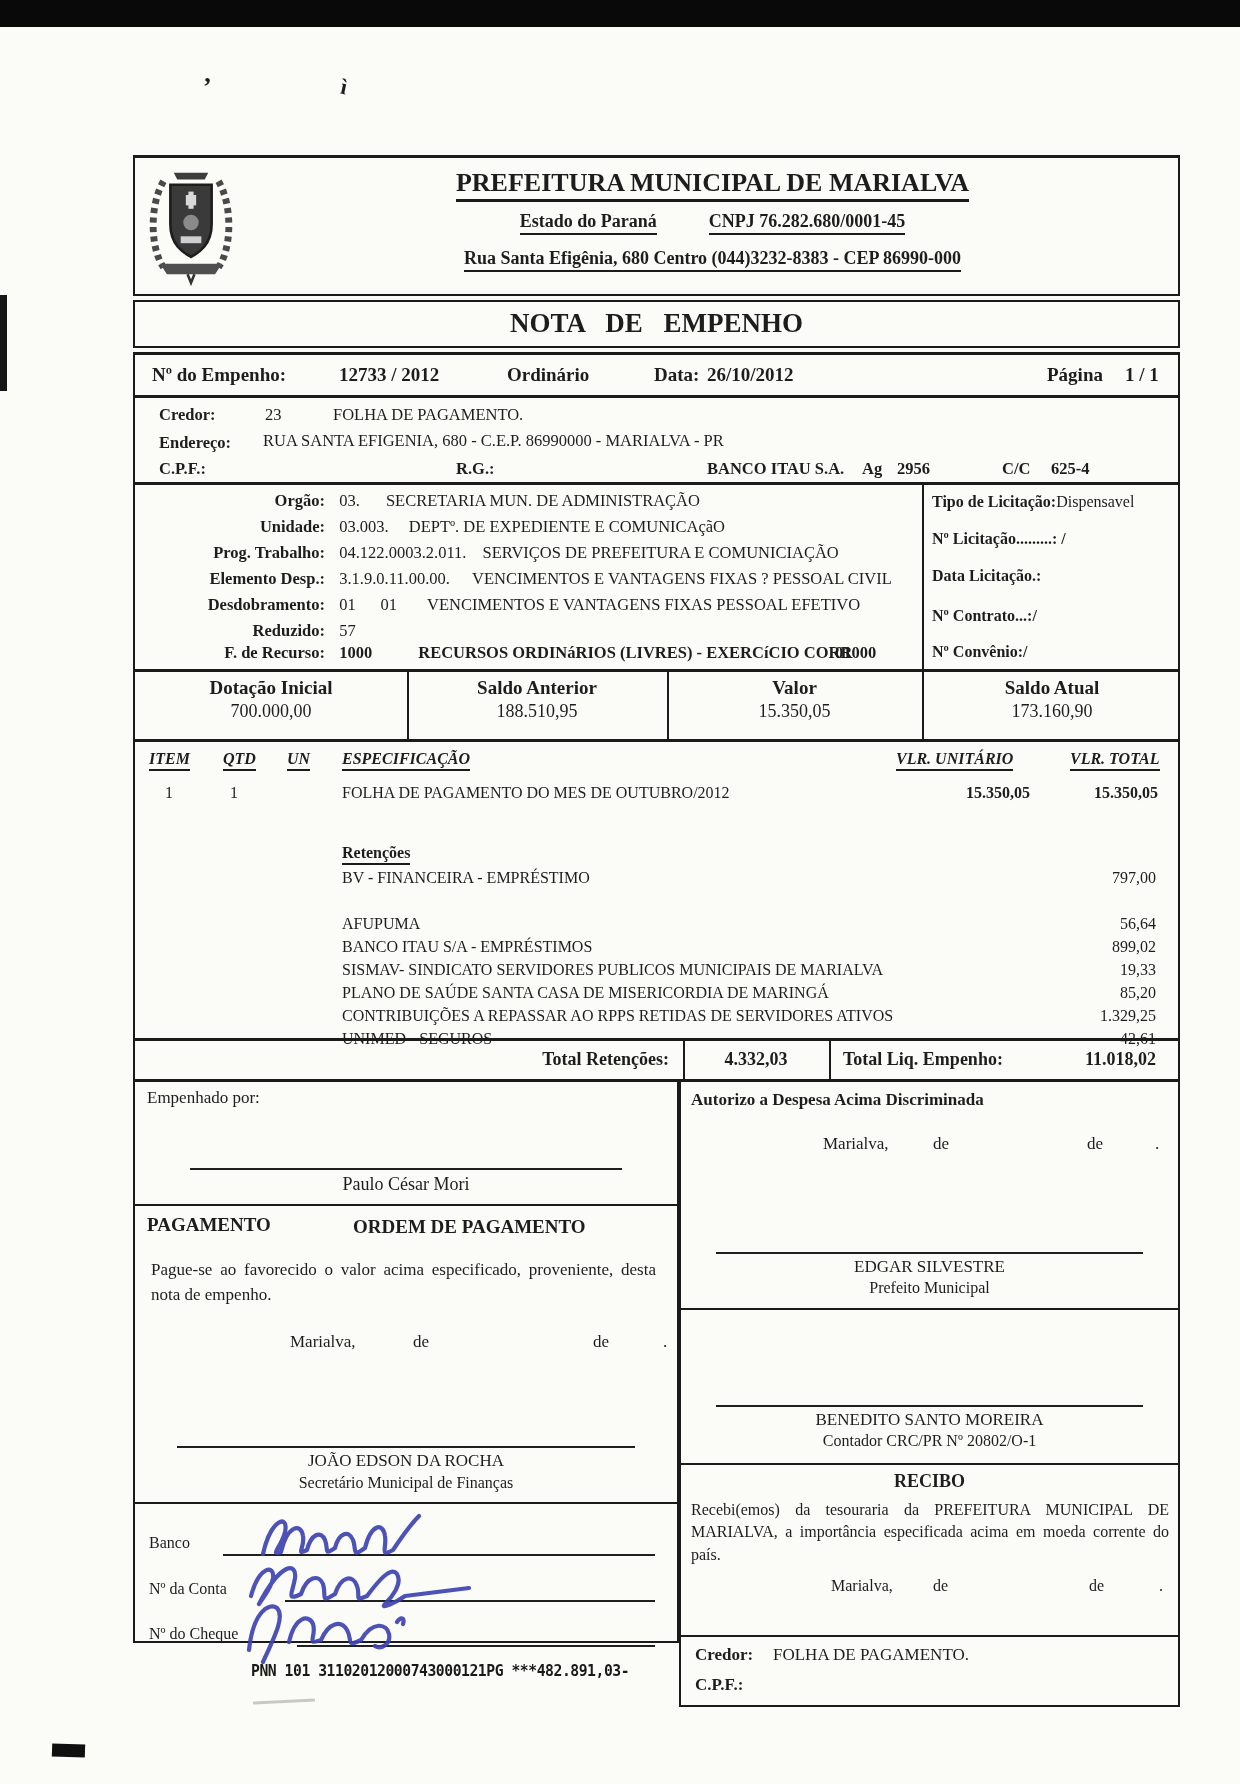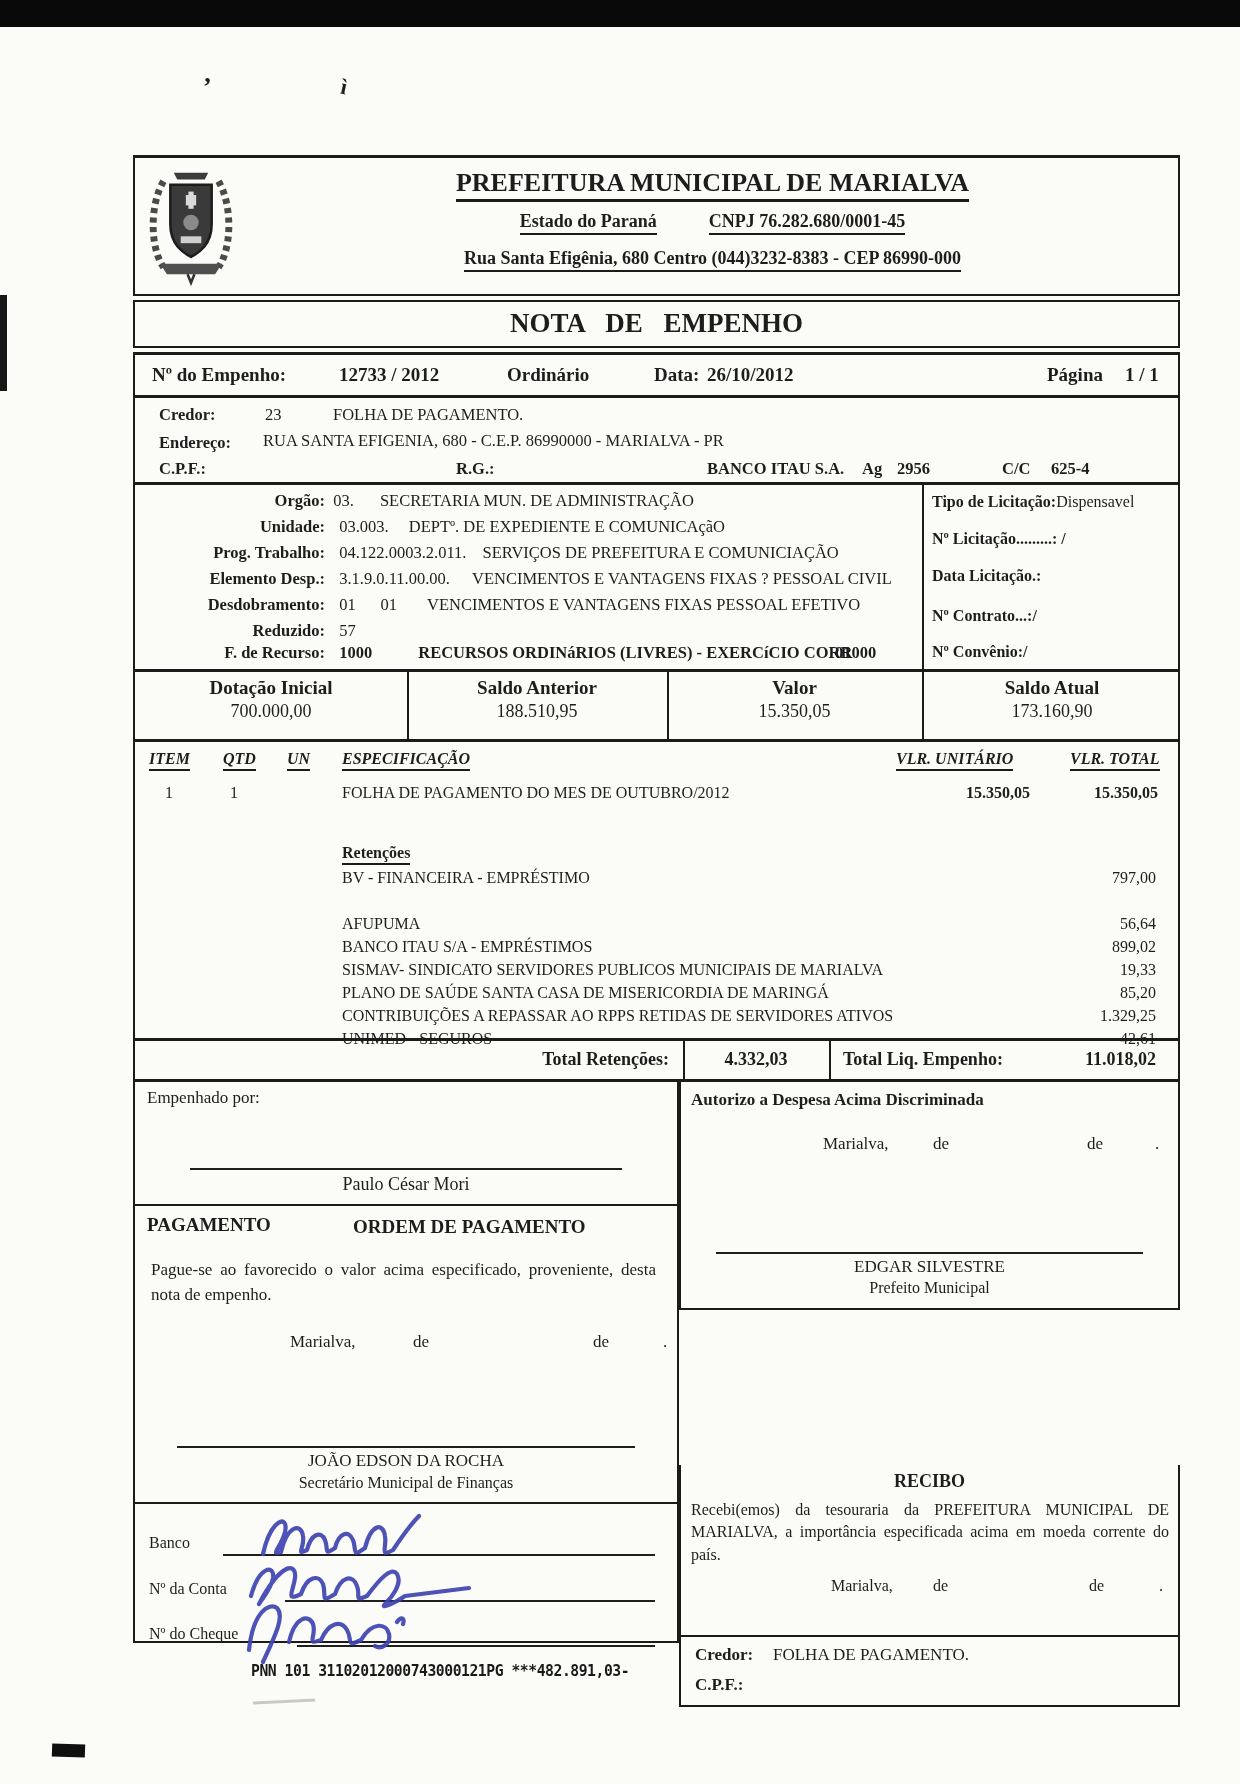--- a/index.html
+++ b/index.html
@@ -88,21 +88,21 @@
       <span class="abs b" style="left:572px;top:61px;">BANCO ITAU S.A.</span>
       <span class="abs b" style="left:727px;top:61px;">Ag</span>
       <span class="abs b" style="left:762px;top:61px;">2956</span>
       <span class="abs b" style="left:867px;top:61px;">C/C</span>
       <span class="abs b" style="left:916px;top:61px;">625-4</span>
     </div>
 
     <div class="box nt b3" style="left:0;top:330px;width:1047px;height:187px;font-size:16.5px;">
       <div class="row" style="top:6px;">
         <span class="b" style="display:inline-block;width:190px;text-align:right;">Orgão:</span>
-        <span style="margin-left:4px;white-space:pre;">03.</span>
+        <span style="margin-left:10px;white-space:pre;">03.</span>
         <span style="margin-left:22px;">SECRETARIA MUN. DE ADMINISTRAÇÃO</span>
       </div>
       <div class="row" style="top:32px;">
         <span class="b" style="display:inline-block;width:190px;text-align:right;">Unidade:</span>
         <span style="margin-left:10px;white-space:pre;">03.003.</span>
         <span style="margin-left:16px;">DEPTº. DE EXPEDIENTE E COMUNICAçãO</span>
       </div>
       <div class="row" style="top:58px;">
         <span class="b" style="display:inline-block;width:190px;text-align:right;">Prog. Trabalho:</span>
         <span style="margin-left:10px;white-space:pre;">04.122.0003.2.011.</span>
@@ -235,20 +235,25 @@
         <span class="abs" style="left:142px;">Marialva,</span>
         <span class="abs" style="left:252px;">de</span>
         <span class="abs" style="left:406px;">de</span>
         <span class="abs" style="left:474px;">.</span>
       </div>
       <div class="sigline" style="left:35px;right:35px;top:170px;"></div>
       <div class="abs ctr" style="left:0;top:175px;width:100%;font-size:17px;">EDGAR SILVESTRE</div>
       <div class="abs ctr" style="left:0;top:197px;width:100%;font-size:16px;">Prefeito Municipal</div>
     </div>
 
+    <div class="box nt" style="left:546px;top:1155px;width:501px;height:155px;">
+      <div class="sigline" style="left:35px;right:35px;top:95px;"></div>
+      <div class="abs ctr" style="left:0;top:100px;width:100%;font-size:17px;">BENEDITO SANTO MOREIRA</div>
+      <div class="abs ctr" style="left:0;top:122px;width:100%;font-size:16px;">Contador CRC/PR Nº 20802/O-1</div>
+    </div>
 
     <div class="box nt" style="left:546px;top:1310px;width:501px;height:172px;">
       <div class="abs ctr b" style="left:0;top:6px;width:100%;font-size:18px;">RECIBO</div>
       <div class="abs" style="left:10px;top:34px;width:478px;font-size:16px;text-align:justify;line-height:1.4;">Recebi(emos) da tesouraria da PREFEITURA MUNICIPAL DE MARIALVA, a importância especificada acima em moeda corrente do país.</div>
       <div class="abs" style="left:0;top:112px;width:100%;font-size:16px;">
         <span class="abs" style="left:150px;">Marialva,</span>
         <span class="abs" style="left:252px;">de</span>
         <span class="abs" style="left:408px;">de</span>
         <span class="abs" style="left:478px;">.</span>
       </div>

